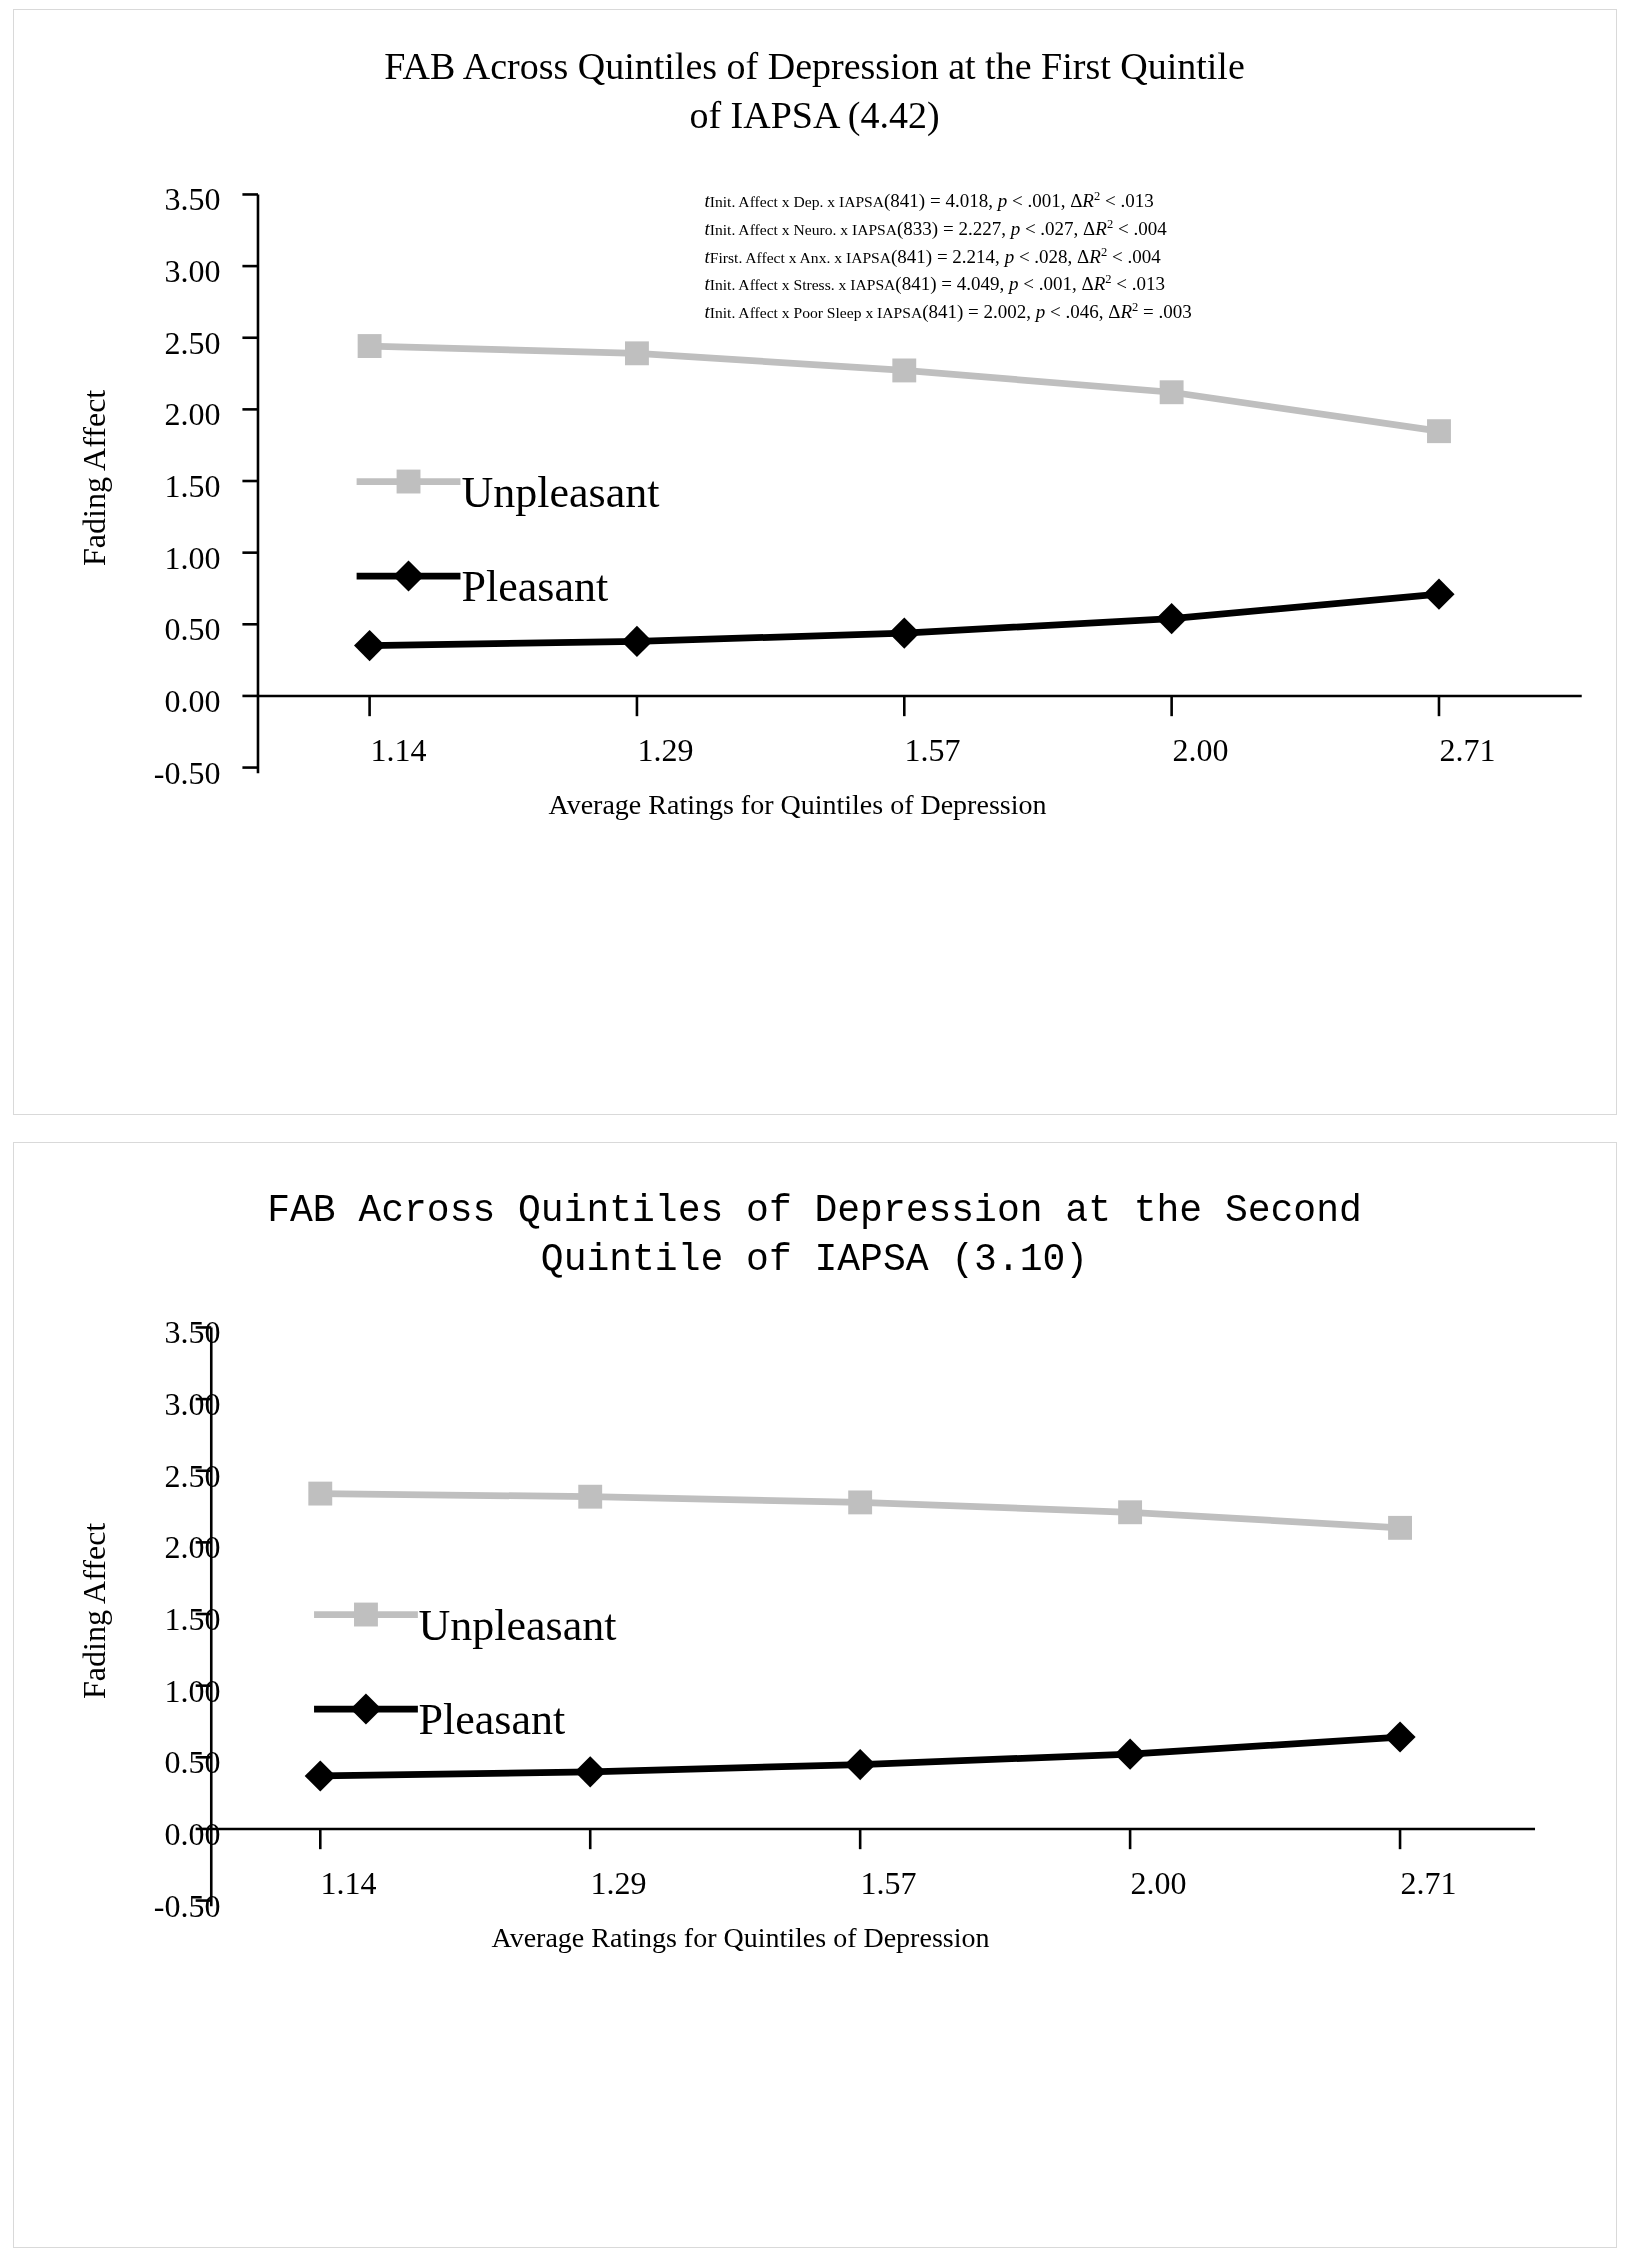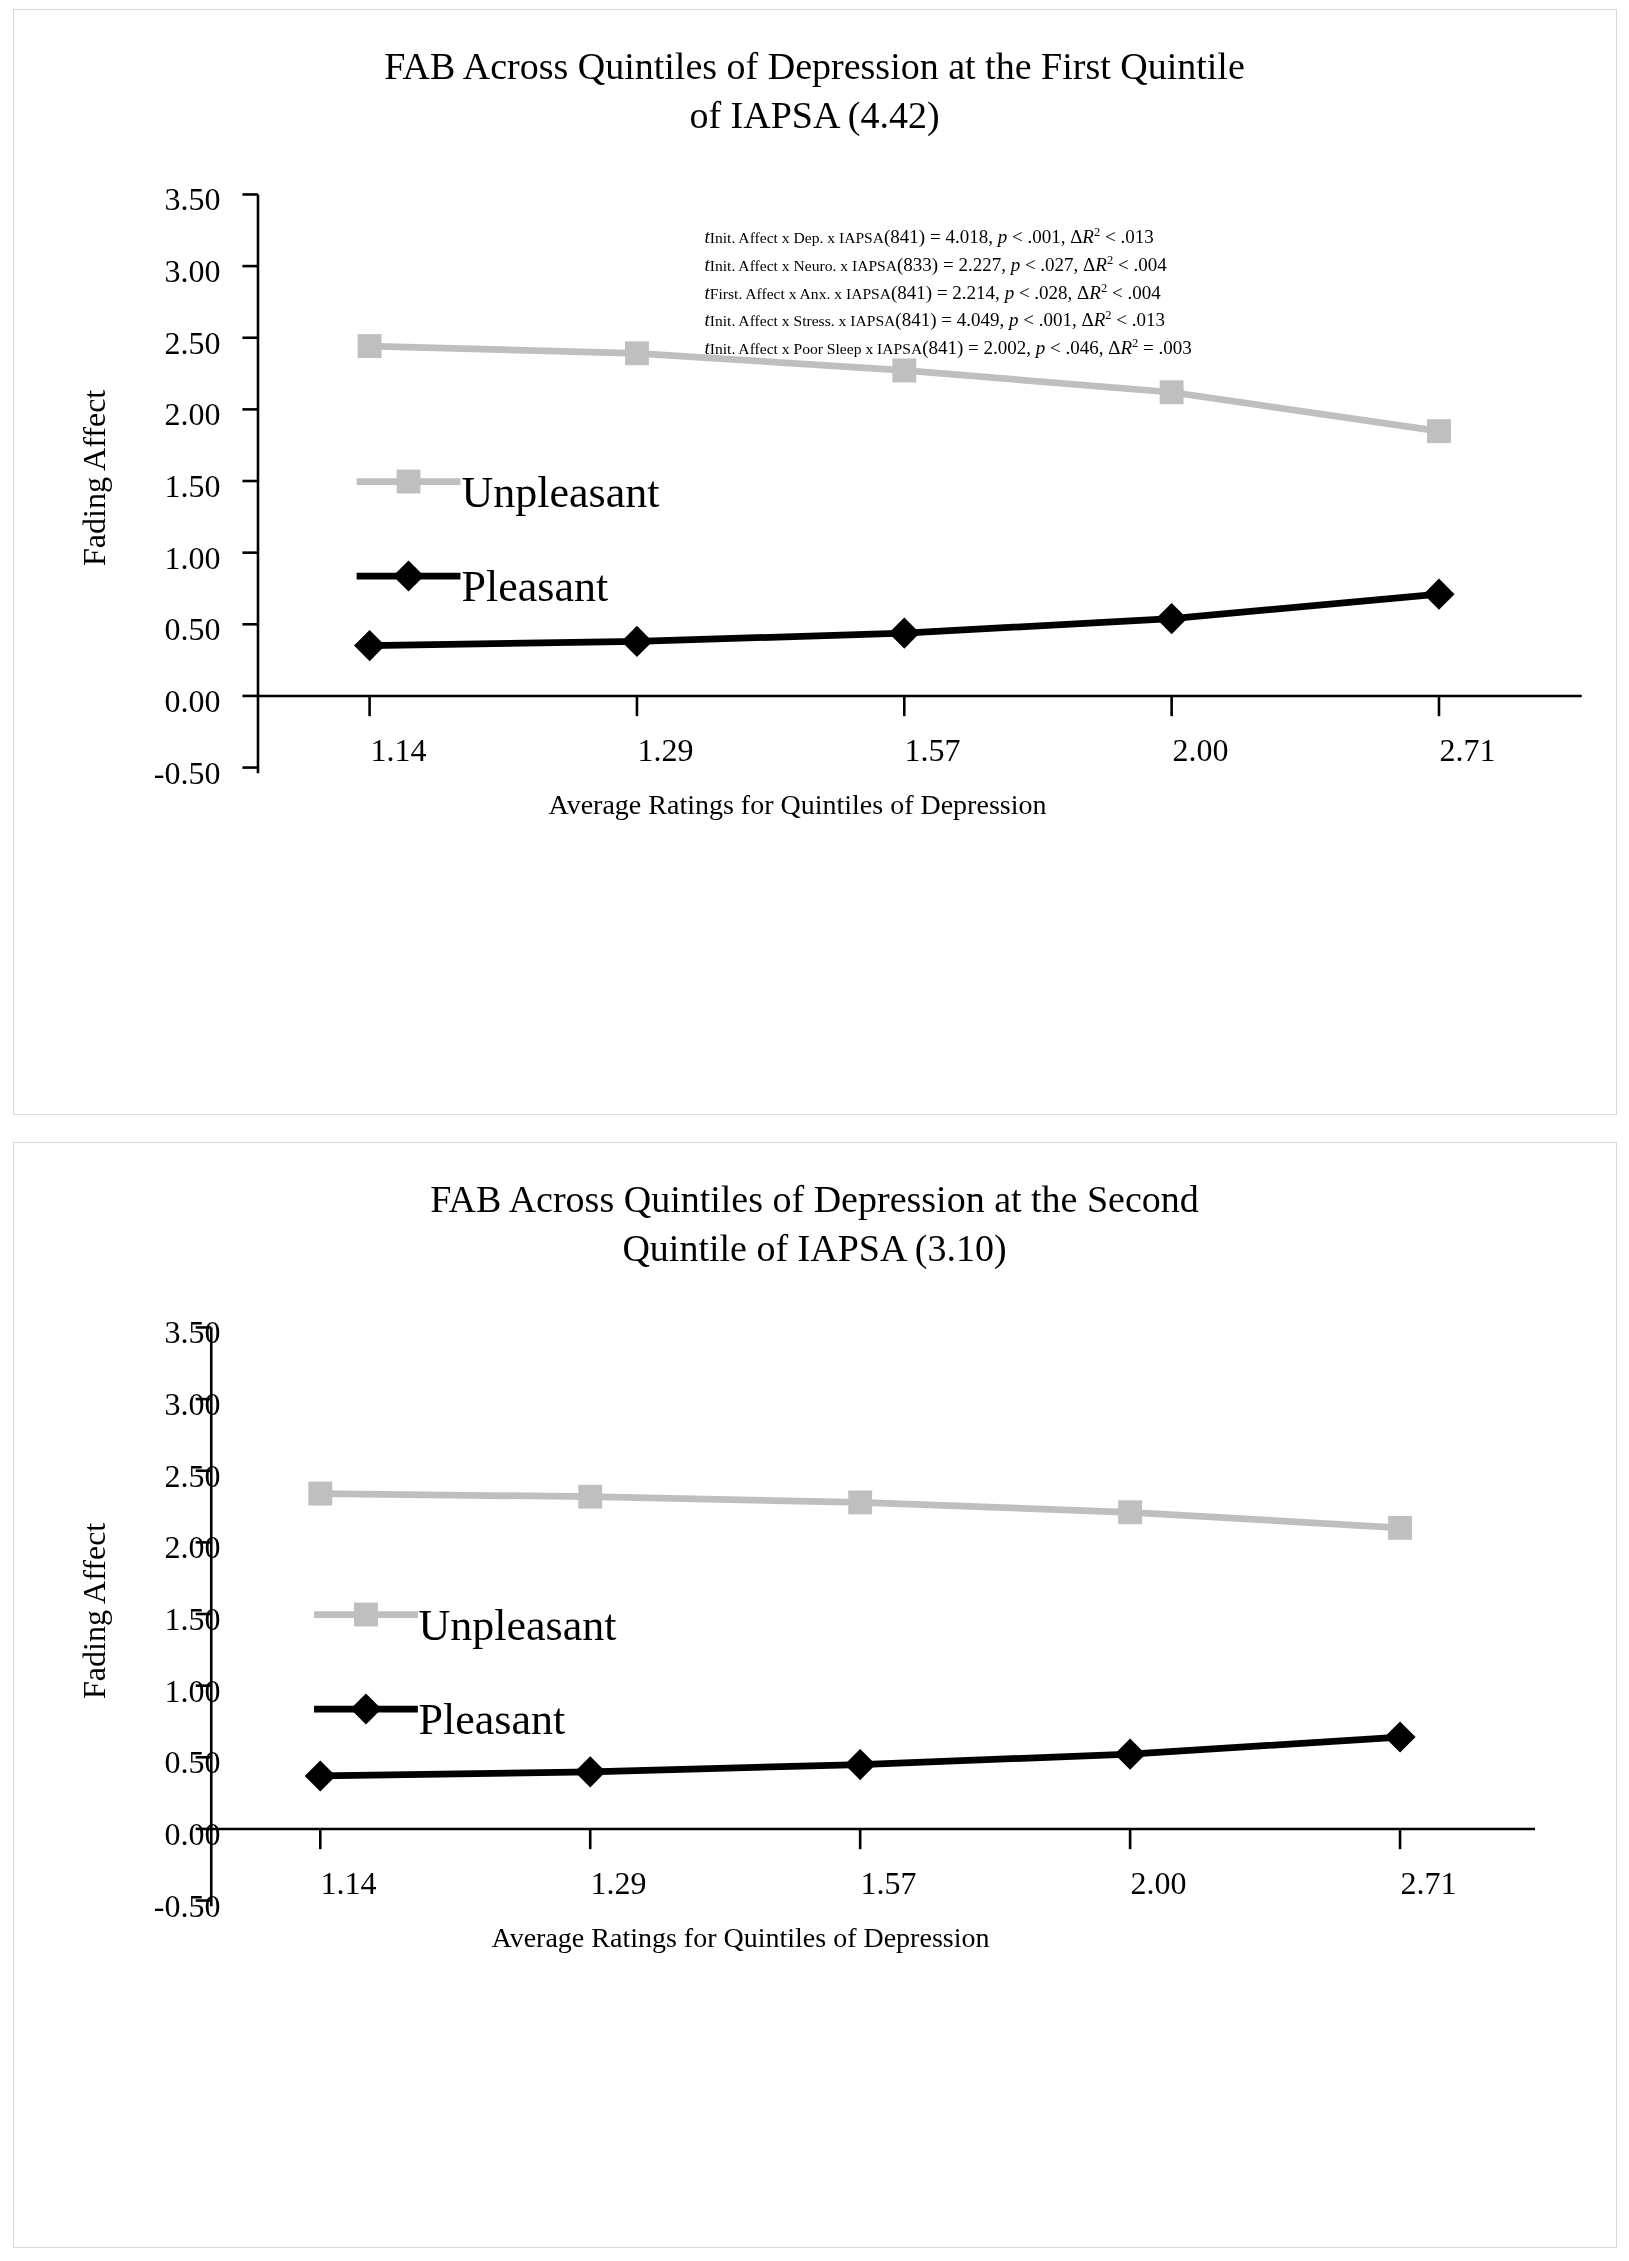--- a/index.html
+++ b/index.html
@@ -8,21 +8,21 @@
 
   .panel{position:absolute;left:12.5px;width:1604px;border:1px solid #d9d9d9;background:#fff;box-sizing:border-box;}
   #panel-1{top:9.3px;height:1106px;}
   #panel-2{top:1142px;height:1106px;}
 
   .chart-title{
     position:absolute;left:0;width:100%;text-align:center;
     font-size:38px;line-height:1.28;font-weight:400;color:#000;
   }
   #panel-1 .chart-title{top:32px;text-align:center;}
-  #panel-2 .chart-title{top:32px;}
+  #panel-2 .chart-title{top:44px;font-family:Liberation Mono, monospace;}
   .chart-title .line{display:block;}
 
   .plot-wrap{position:absolute;left:0;top:0;width:100%;height:100%;}
 
   svg.chart{position:absolute;left:0;top:0;}
 
   .ylabel{
     position:absolute;
     font-size:32px;
     transform:rotate(-90deg);
@@ -35,21 +35,20 @@
 
   .ytick{position:absolute;font-size:32px;text-align:right;white-space:nowrap;}
   .xtick{position:absolute;font-size:32px;text-align:right;white-space:nowrap;}
 
   .stats{
     position:absolute;
     font-size:19px;
     line-height:1.44;
     white-space:nowrap;
     font-family:"Liberation Serif",serif;
-    margin-top:36px;
   }
   .stats div{display:block;}
   .stats i{font-style:italic;}
   .stats .sub{font-size:15.6px;}
   .stats sup{font-size:12.5px;vertical-align:super;}
 
   .legend-label{position:absolute;font-size:44px;white-space:nowrap;}
 </style>
 </head>
 <body>

